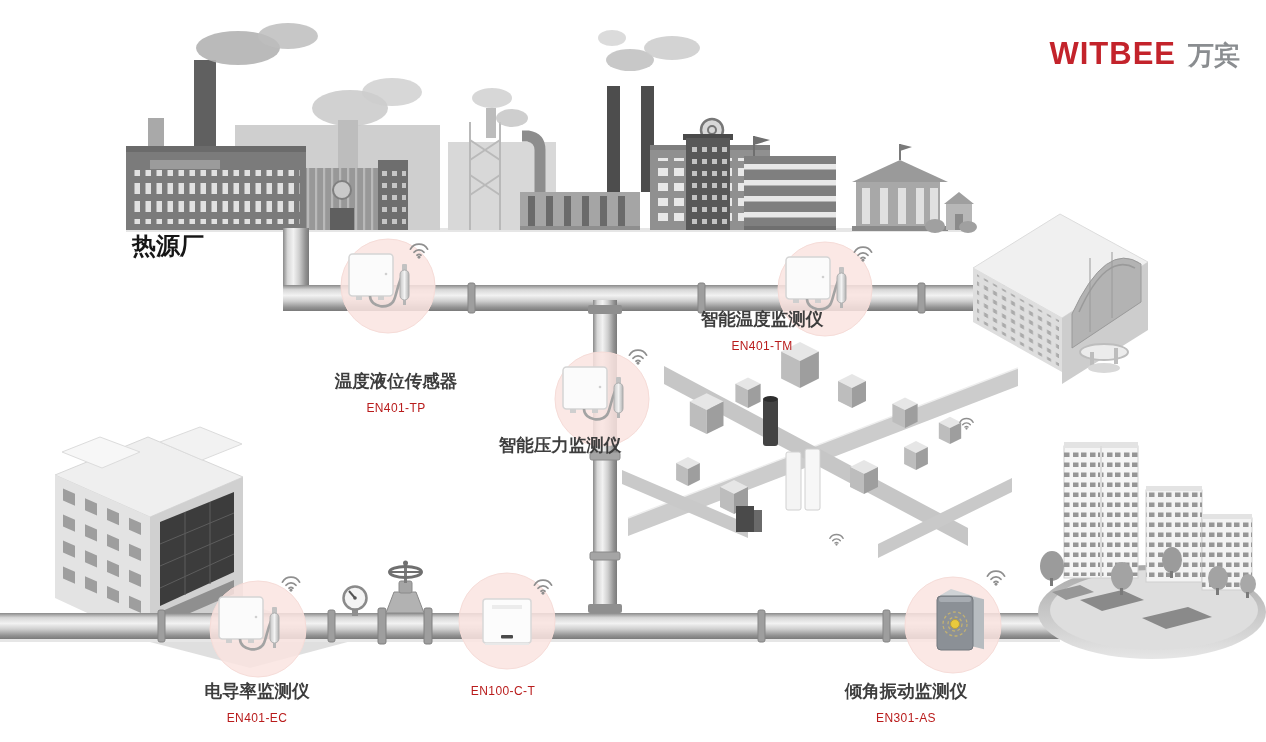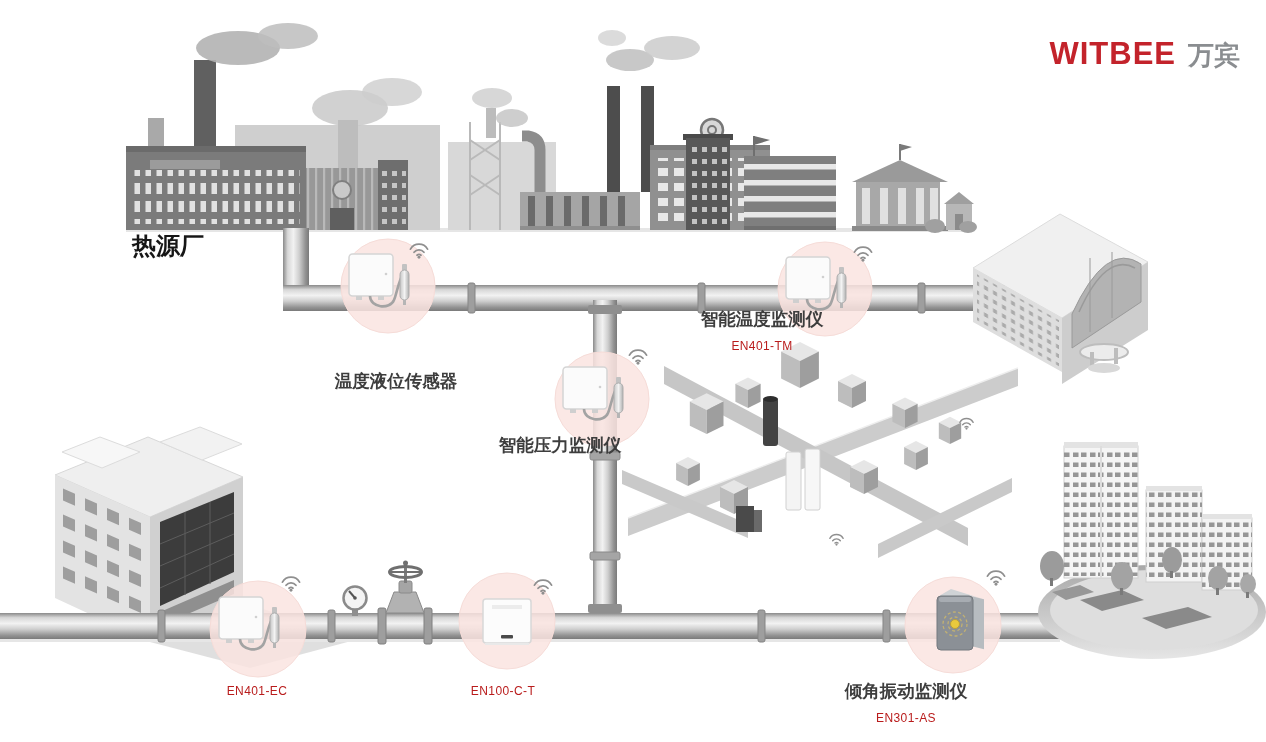--- a/index.html
+++ b/index.html
@@ -371,29 +371,31 @@
 
 <div class="logo">
   <span class="brand">WITBEE</span>
   <span class="suffix">万宾</span>
 </div>
 
 <div class="heat-label">热源厂</div>
 
 <div class="sensor-label lbl-tp">
   <div class="s-name">温度液位传感器</div>
+  <div class="s-model">EN401-TP</div>
 </div>
 <div class="sensor-label lbl-tm">
   <div class="s-name">智能温度监测仪</div>
   <div class="s-model">EN401-TM</div>
 </div>
 <div class="sensor-label lbl-ps">
   <div class="s-name">智能压力监测仪</div>
 </div>
 <div class="sensor-label lbl-ec">
+  <div class="s-name">电导率监测仪</div>
   <div class="s-model">EN401-EC</div>
 </div>
 <div class="sensor-label lbl-ct">
   <div class="s-model">EN100-C-T</div>
 </div>
 <div class="sensor-label lbl-as">
   <div class="s-name">倾角振动监测仪</div>
   <div class="s-model">EN301-AS</div>
 </div>
 

